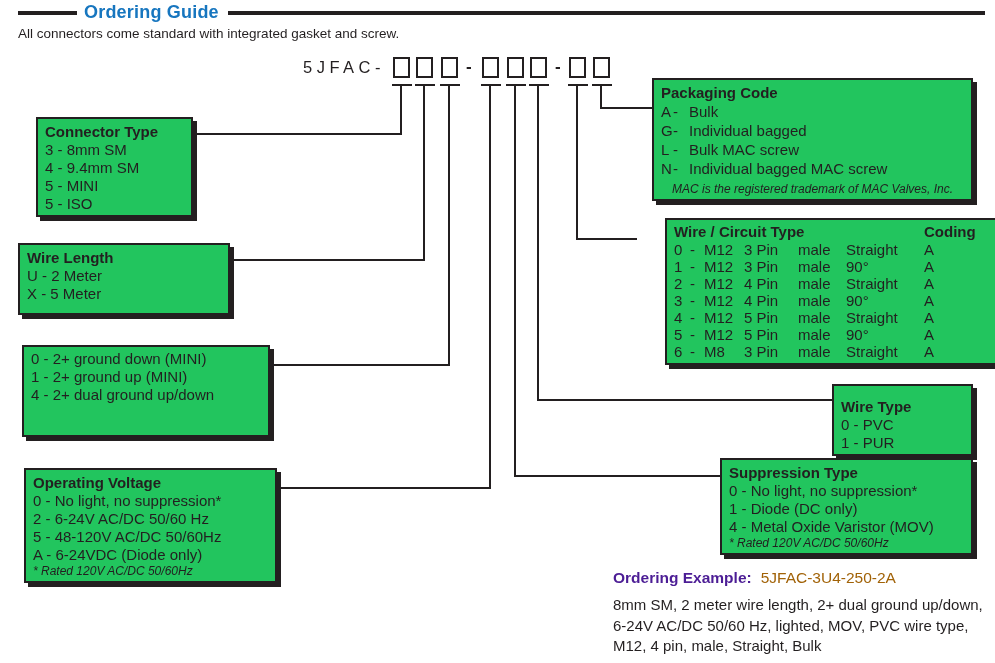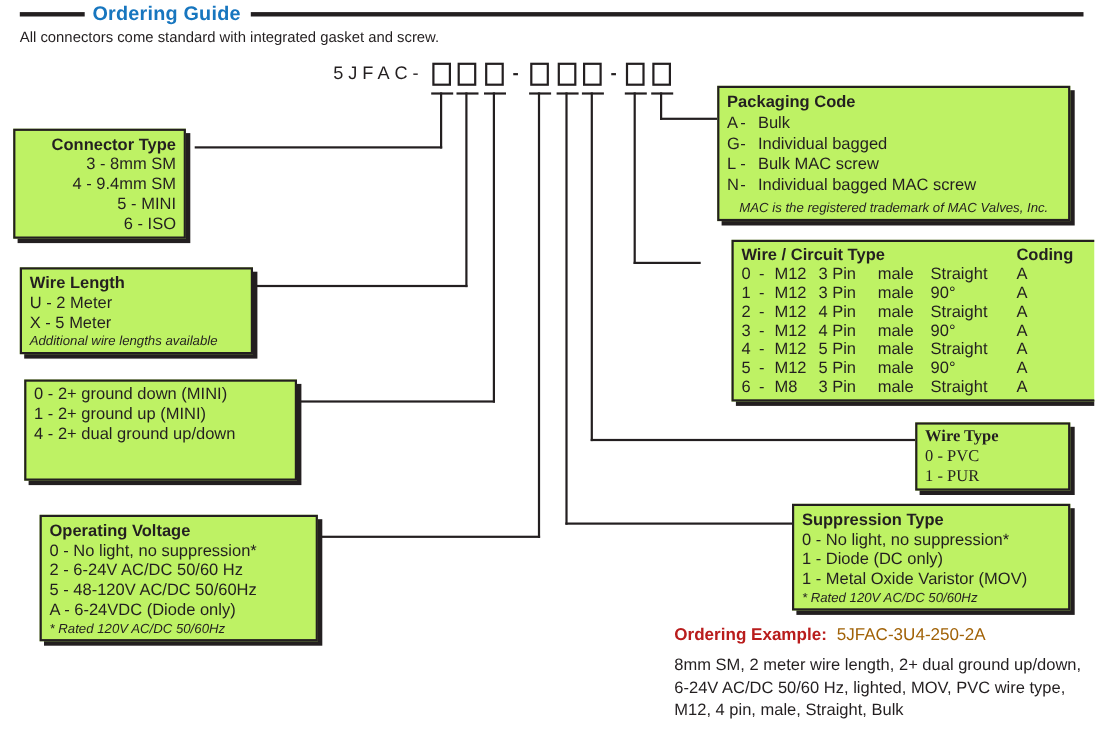--- a/index.html
+++ b/index.html
@@ -18,39 +18,39 @@
   .pn-dash { position:absolute; top:0; font-size:17px; font-weight:bold; }
   .sq { position:absolute; top:0; width:17px; height:21px; border:2px solid #231f20; background:#fff; }
 
   
   .tick  { position:absolute; top:84px; width:20px; height:2px; background:#231f20; }
   .vline { position:absolute; width:2px; background:#231f20; top:84px; }
   .hline { position:absolute; height:2px; background:#231f20; }
 
   
   .optbox {
-    position:absolute; background:#bef264; border:2px solid #231f20;
+    position:absolute; background:#22c55e; border:2px solid #231f20;
     box-shadow:4px 4px 0 0 #231f20; padding:3px 7px 2px; font-size:15px; line-height:18px;
   }
   .optbox .bt { font-weight:bold; line-height:19px; white-space:nowrap; }
   .optbox .item { white-space:nowrap; }
   .optbox .note { font-style:italic; font-size:12px; line-height:15px; white-space:nowrap; }
 
   
   .pk-row { display:grid; grid-template-columns:12px 16px auto; line-height:19px; }
   .pk-note { margin-top:4px;text-align:center; }
 
   
   .wc-head { display:grid; grid-template-columns:250px auto; line-height:20px; }
   .wc-row { display:grid; grid-template-columns:16px 14px 40px 54px 48px 78px auto; line-height:17px; font-size:15px; }
 
   
   .example { position:absolute; left:613px; top:568px; width:382px; }
   .ex-line { font-size:15.5px; line-height:20px; white-space:nowrap; }
-  .ex-label { font-weight:bold; color:#b91c1c; }
+  .ex-label { font-weight:bold; color:#4c1d95; }
   .ex-value { color:#a16207; margin-left:9px; }
   .ex-desc { margin-top:7px; font-size:15px; line-height:20.5px; width:382px; }
 </style>
 </head>
 <body>
 
 <div class="page">
 
   <div class="rule" style="left:18px; top:11px; width:59px;"></div>
   <div class="page-title">Ordering Guide</div>
@@ -91,42 +91,41 @@
 
   <div class="hline" style="left:177px; top:133px; width:225px;"></div>
   <div class="hline" style="left:230px; top:259px; width:195px;"></div>
   <div class="hline" style="left:270px; top:364px; width:180px;"></div>
   <div class="hline" style="left:273px; top:487px; width:218px;"></div>
   <div class="hline" style="left:514px; top:475px; width:206px;"></div>
   <div class="hline" style="left:537px; top:399px; width:295px;"></div>
   <div class="hline" style="left:576px; top:238px; width:61px;"></div>
   <div class="hline" style="left:600px; top:107px; width:52px;"></div>
 
-  <div class="optbox" style="left:12px; top:117px; width:157px; min-height:96px;text-align:right;">
+  <div class="optbox" style="left:36px; top:117px; width:157px; min-height:96px;">
     <div class="bt">Connector Type</div>
     <div class="item">3 - 8mm SM</div>
     <div class="item">4 - 9.4mm SM</div>
     <div class="item">5 - MINI</div>
-    <div class="item">6 - ISO</div>
+    <div class="item">5 - ISO</div>
   </div>
 
   <div class="optbox" style="left:18px; top:243px; width:212px; min-height:72px;">
     <div class="bt">Wire Length</div>
     <div class="item">U - 2 Meter</div>
     <div class="item">X - 5 Meter</div>
-    <div class="note">Additional wire lengths available</div>
   </div>
 
   <div class="optbox" style="left:22px; top:345px; width:248px; min-height:92px;">
     <div class="item">0 - 2+ ground down (MINI)</div>
     <div class="item">1 - 2+ ground up (MINI)</div>
     <div class="item">4 - 2+ dual ground up/down</div>
   </div>
 
-  <div class="optbox" style="left:36px; top:468px; width:253px; min-height:112px;">
+  <div class="optbox" style="left:24px; top:468px; width:253px; min-height:112px;">
     <div class="bt">Operating Voltage</div>
     <div class="item">0 - No light, no suppression*</div>
     <div class="item">2 - 6-24V AC/DC 50/60 Hz</div>
     <div class="item">5 - 48-120V AC/DC 50/60Hz</div>
     <div class="item">A - 6-24VDC (Diode only)</div>
     <div class="note">* Rated 120V AC/DC 50/60Hz</div>
   </div>
 
   <div class="optbox" style="left:652px; top:78px; width:321px; min-height:120px;">
     <div class="bt">Packaging Code</div>
@@ -216,31 +215,31 @@
       <span>6</span>
       <span>-</span>
       <span>M8</span>
       <span>3 Pin</span>
       <span>male</span>
       <span>Straight</span>
       <span>A</span>
     </div>
   </div>
 
-  <div class="optbox" style="left:832px; top:384px; width:141px; min-height:54px; padding-top:2px;font-family:Liberation Serif, serif;">
+  <div class="optbox" style="left:832px; top:384px; width:141px; min-height:54px; padding-top:12px;">
     <div class="bt" style="line-height:18px;">Wire Type</div>
     <div class="item">0 - PVC</div>
     <div class="item">1 - PUR</div>
   </div>
 
   <div class="optbox" style="left:720px; top:458px; width:253px; min-height:94px;">
     <div class="bt">Suppression Type</div>
     <div class="item">0 - No light, no suppression*</div>
     <div class="item">1 - Diode (DC only)</div>
-    <div class="item">1 - Metal Oxide Varistor (MOV)</div>
+    <div class="item">4 - Metal Oxide Varistor (MOV)</div>
     <div class="note">* Rated 120V AC/DC 50/60Hz</div>
   </div>
 
   <div class="example">
     <div class="ex-line">
       <span class="ex-label">Ordering Example:</span><span class="ex-value">5JFAC-3U4-250-2A</span>
     </div>
     <div class="ex-desc">8mm SM, 2 meter wire length, 2+ dual ground up/down, 6-24V AC/DC 50/60 Hz, lighted, MOV, PVC wire type, M12, 4 pin, male, Straight, Bulk</div>
   </div>
 

